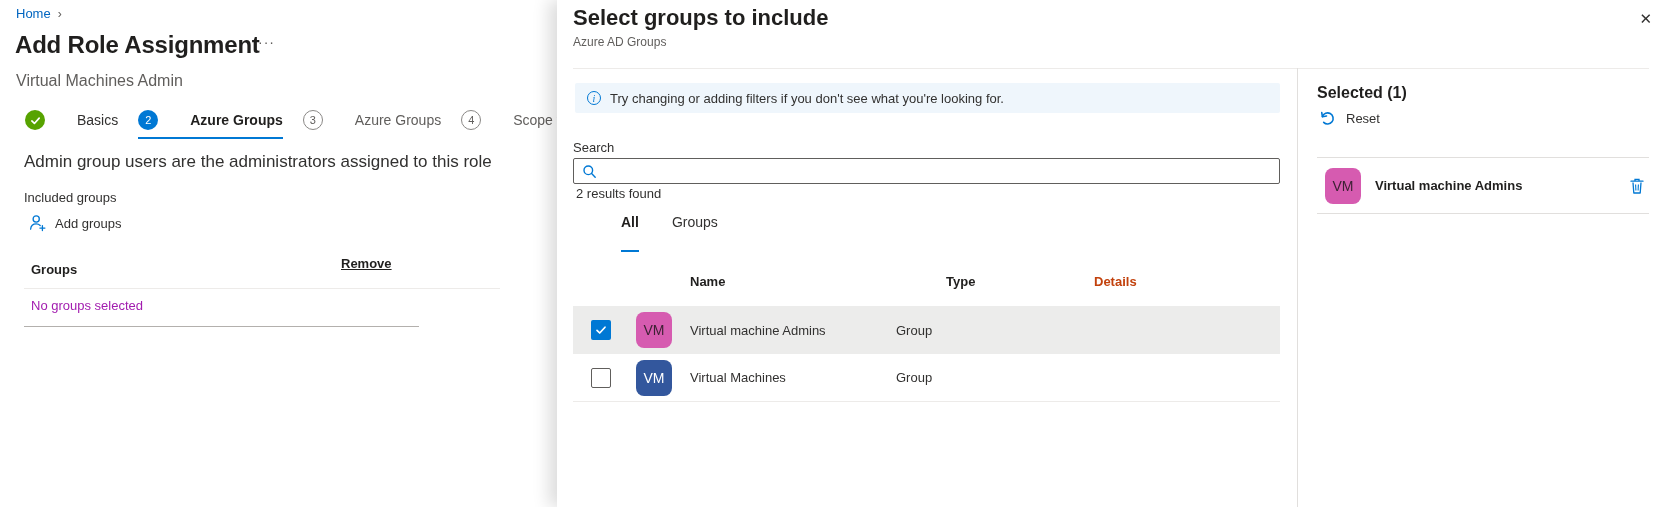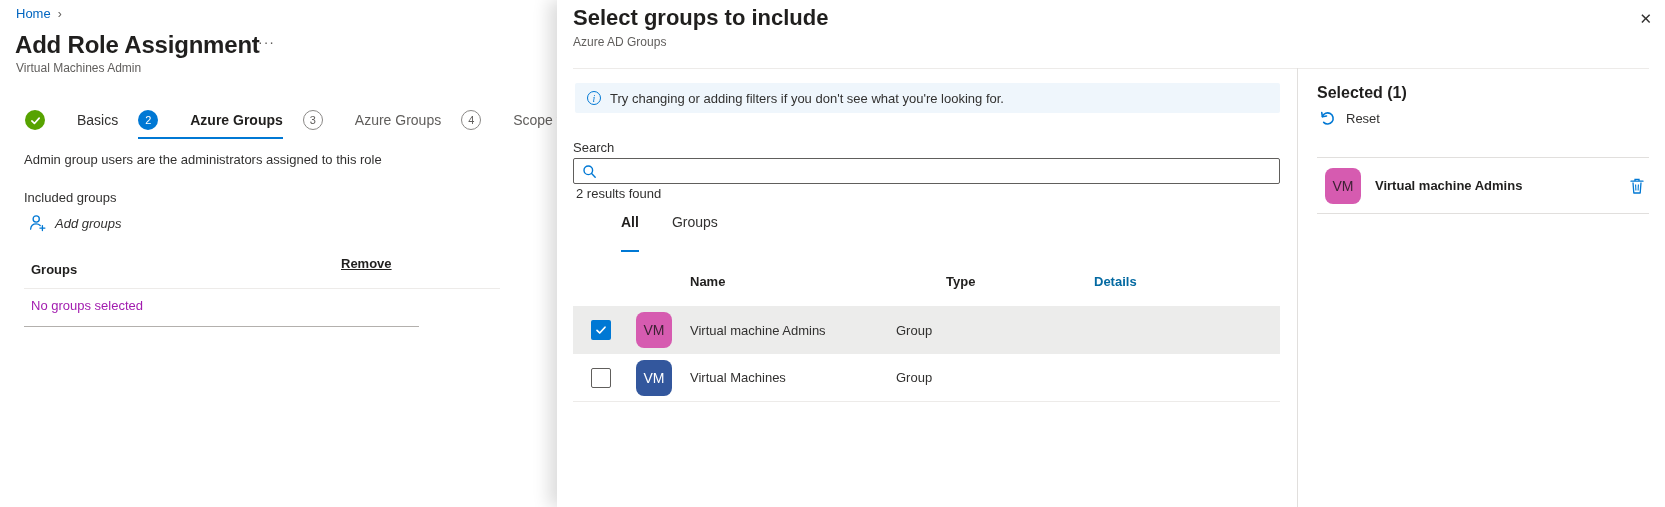--- a/index.html
+++ b/index.html
@@ -7,38 +7,38 @@
     font-family:"Liberation Sans","DejaVu Sans",sans-serif; color:#323130; font-size:13px; }
   .abs { position:absolute; }
 
   
   #left-pane { position:absolute; inset:0; background:#fff; }
   .breadcrumb { left:16px; top:6px; font-size:13px; display:flex; align-items:center; gap:7px; }
   .breadcrumb a { color:#0065c0; text-decoration:none; cursor:pointer; }
   .crumb-sep { color:#605e5c; font-size:12px; }
   .page-title { left:15px; top:31px; font-size:24px; font-weight:700; color:#201f1e; letter-spacing:-0.2px; }
   .overflow-dots { left:258px; top:34px; color:#605e5c; font-size:14px; letter-spacing:1px; cursor:pointer; }
-  .page-subtitle { left:16px; top:61px; font-size:12px; color:#605e5c; }
+  .page-subtitle { left:16px; top:72px; font-size:16px; color:#605e5c; }
 
   .tabs { left:25px; top:110px; display:flex; gap:20px; align-items:center; }
   .tab { display:flex; align-items:center; gap:8px; position:relative; white-space:nowrap; cursor:pointer; }
   .tab .circle { width:20px; height:20px; border-radius:50%; display:flex; align-items:center;
     justify-content:center; font-size:11px; flex:none; }
   .tab-label { font-size:14px; color:#605e5c;margin-left:24px; }
   .tab.done .circle { background:#57a300; }
   .tab.active .circle { background:#0078d4; color:#fff; }
   .tab.active .tab-label { color:#201f1e; font-weight:700; }
   .tab.active::after { content:""; position:absolute; left:0; right:0; bottom:-9px; height:2.5px; background:#0078d4; }
   .tab.todo .circle { border:1px solid #8a8886; color:#605e5c; background:#fff; }
   .tab.done .tab-label { color:#323130; }
 
-  .description { left:24px; top:152px; font-size:13px; color:#323130; }
+  .description { left:24px; top:152px; font-size:17px; color:#323130; }
   .included-label { left:24px; top:190px; font-size:13px; color:#323130; }
   .add-groups { left:29px; top:214px; display:flex; align-items:center; gap:8px; cursor:pointer; }
-  .add-groups span { font-size:13px; color:#323130;font-style:italic; }
+  .add-groups span { font-size:13px; color:#323130; }
 
   .groups-table { left:24px; top:250px; width:476px; }
   .gt-header { display:flex; padding:12px 0 11px 7px; border-bottom:1px solid #edebe9; position:relative; }
   .gt-header .gt-col { font-weight:700; font-size:13px; color:#201f1e; }
   .gt-col-remove { position:absolute; left:317px; top:6px;text-decoration:underline; }
   .gt-empty-wrap { width:395px; border-bottom:1px solid #b3b0ad; }
   .gt-empty { padding:9px 0 13px 7px; font-size:13px; color:#a21caf; }
 
   
   #panel { position:absolute; left:557px; top:0; right:0; bottom:0; background:#fff;
@@ -63,21 +63,21 @@
   .results-count { position:absolute; left:3px; top:118px; font-size:13px; }
 
   .filter-tabs { position:absolute; left:0; top:146px; display:flex; gap:33px; }
   .ftab { font-size:14px; color:#323130; position:relative; padding-bottom:8px; cursor:pointer; }
   .ftab.active { font-weight:700; color:#201f1e;margin-left:48px; }
   .ftab.active::after { content:""; position:absolute; left:0; right:0; bottom:-14px; height:2.5px; background:#0078d4; }
 
   .glist-header { position:absolute; left:0; top:206px; right:0; display:flex; }
   .glist-header .hn { margin-left:117px; width:224px; font-weight:700; color:#201f1e; }
   .glist-header .ht { width:121px; font-weight:700; color:#201f1e;margin-left:32px; }
-  .glist-header .hd { font-weight:700; color:#0369a1;padding-left:27px; }
+  .glist-header .hd { font-weight:700; color:#c2410c;padding-left:27px; }
 
   .glist { position:absolute; left:0; top:238px; right:0; }
   .grow { height:48px; display:flex; align-items:center; padding-left:18px; cursor:pointer; }
   .grow.selected { background:#ececeb; }
   .grow + .grow { border-bottom:1px solid #edebe9; }
   .checkbox { width:20px; height:20px; border-radius:2px; flex:none; display:flex; align-items:center;
     justify-content:center; }
   .checkbox.checked { background:#0078d4; }
   .checkbox.unchecked { background:#fff; border:1px solid #605e5c; }
   .avatar { width:36px; height:36px; border-radius:8px; margin-left:25px; flex:none; display:flex;

